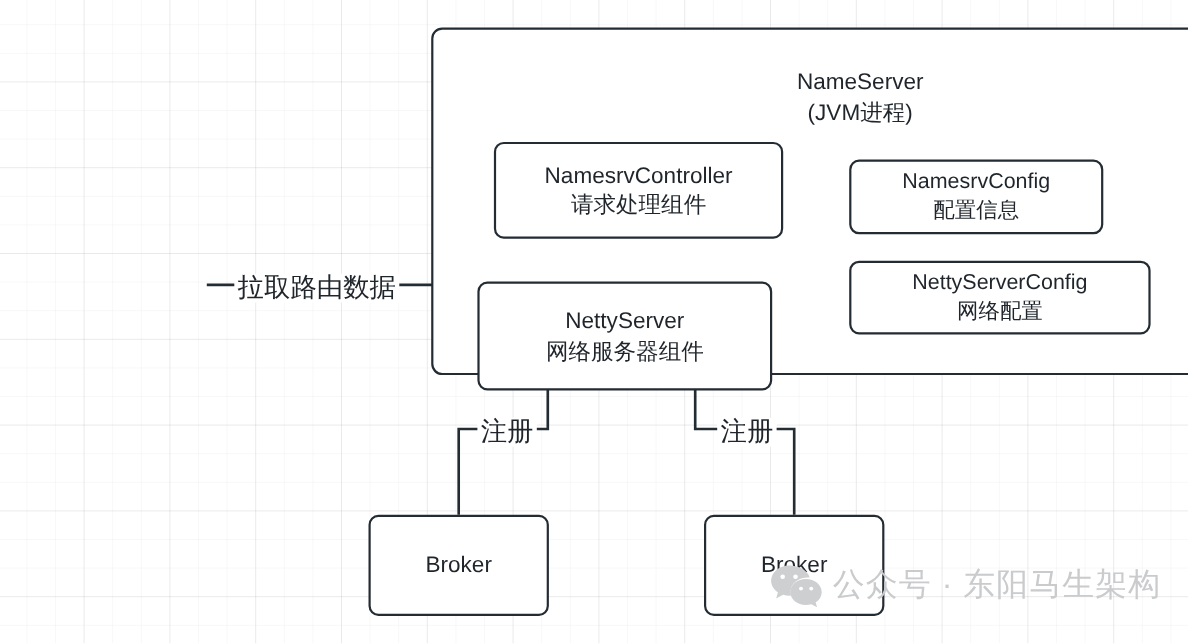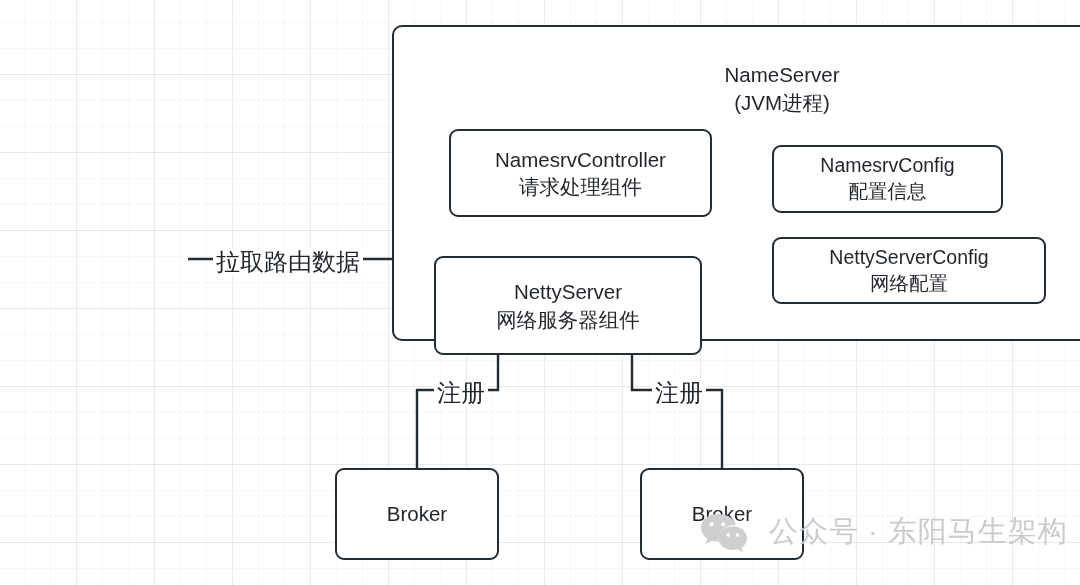--- a/index.html
+++ b/index.html
@@ -66,21 +66,21 @@
     font-size: 24px;
     line-height: 1;
     padding: 1px 3px;
     white-space: nowrap;
     text-align: center;
   }
   .watermark {
     position: absolute;
     display: flex;
     align-items: center;
-    gap: 21px;
+    gap: 9px;
     color: #c9cbcd;
     font-size: 29px;
     letter-spacing: 1px;
     white-space: nowrap;
     user-select: none;
   }
   .wechat-logo {
     display: block;
   }
   .f20 { font-size: 20.5px; }

